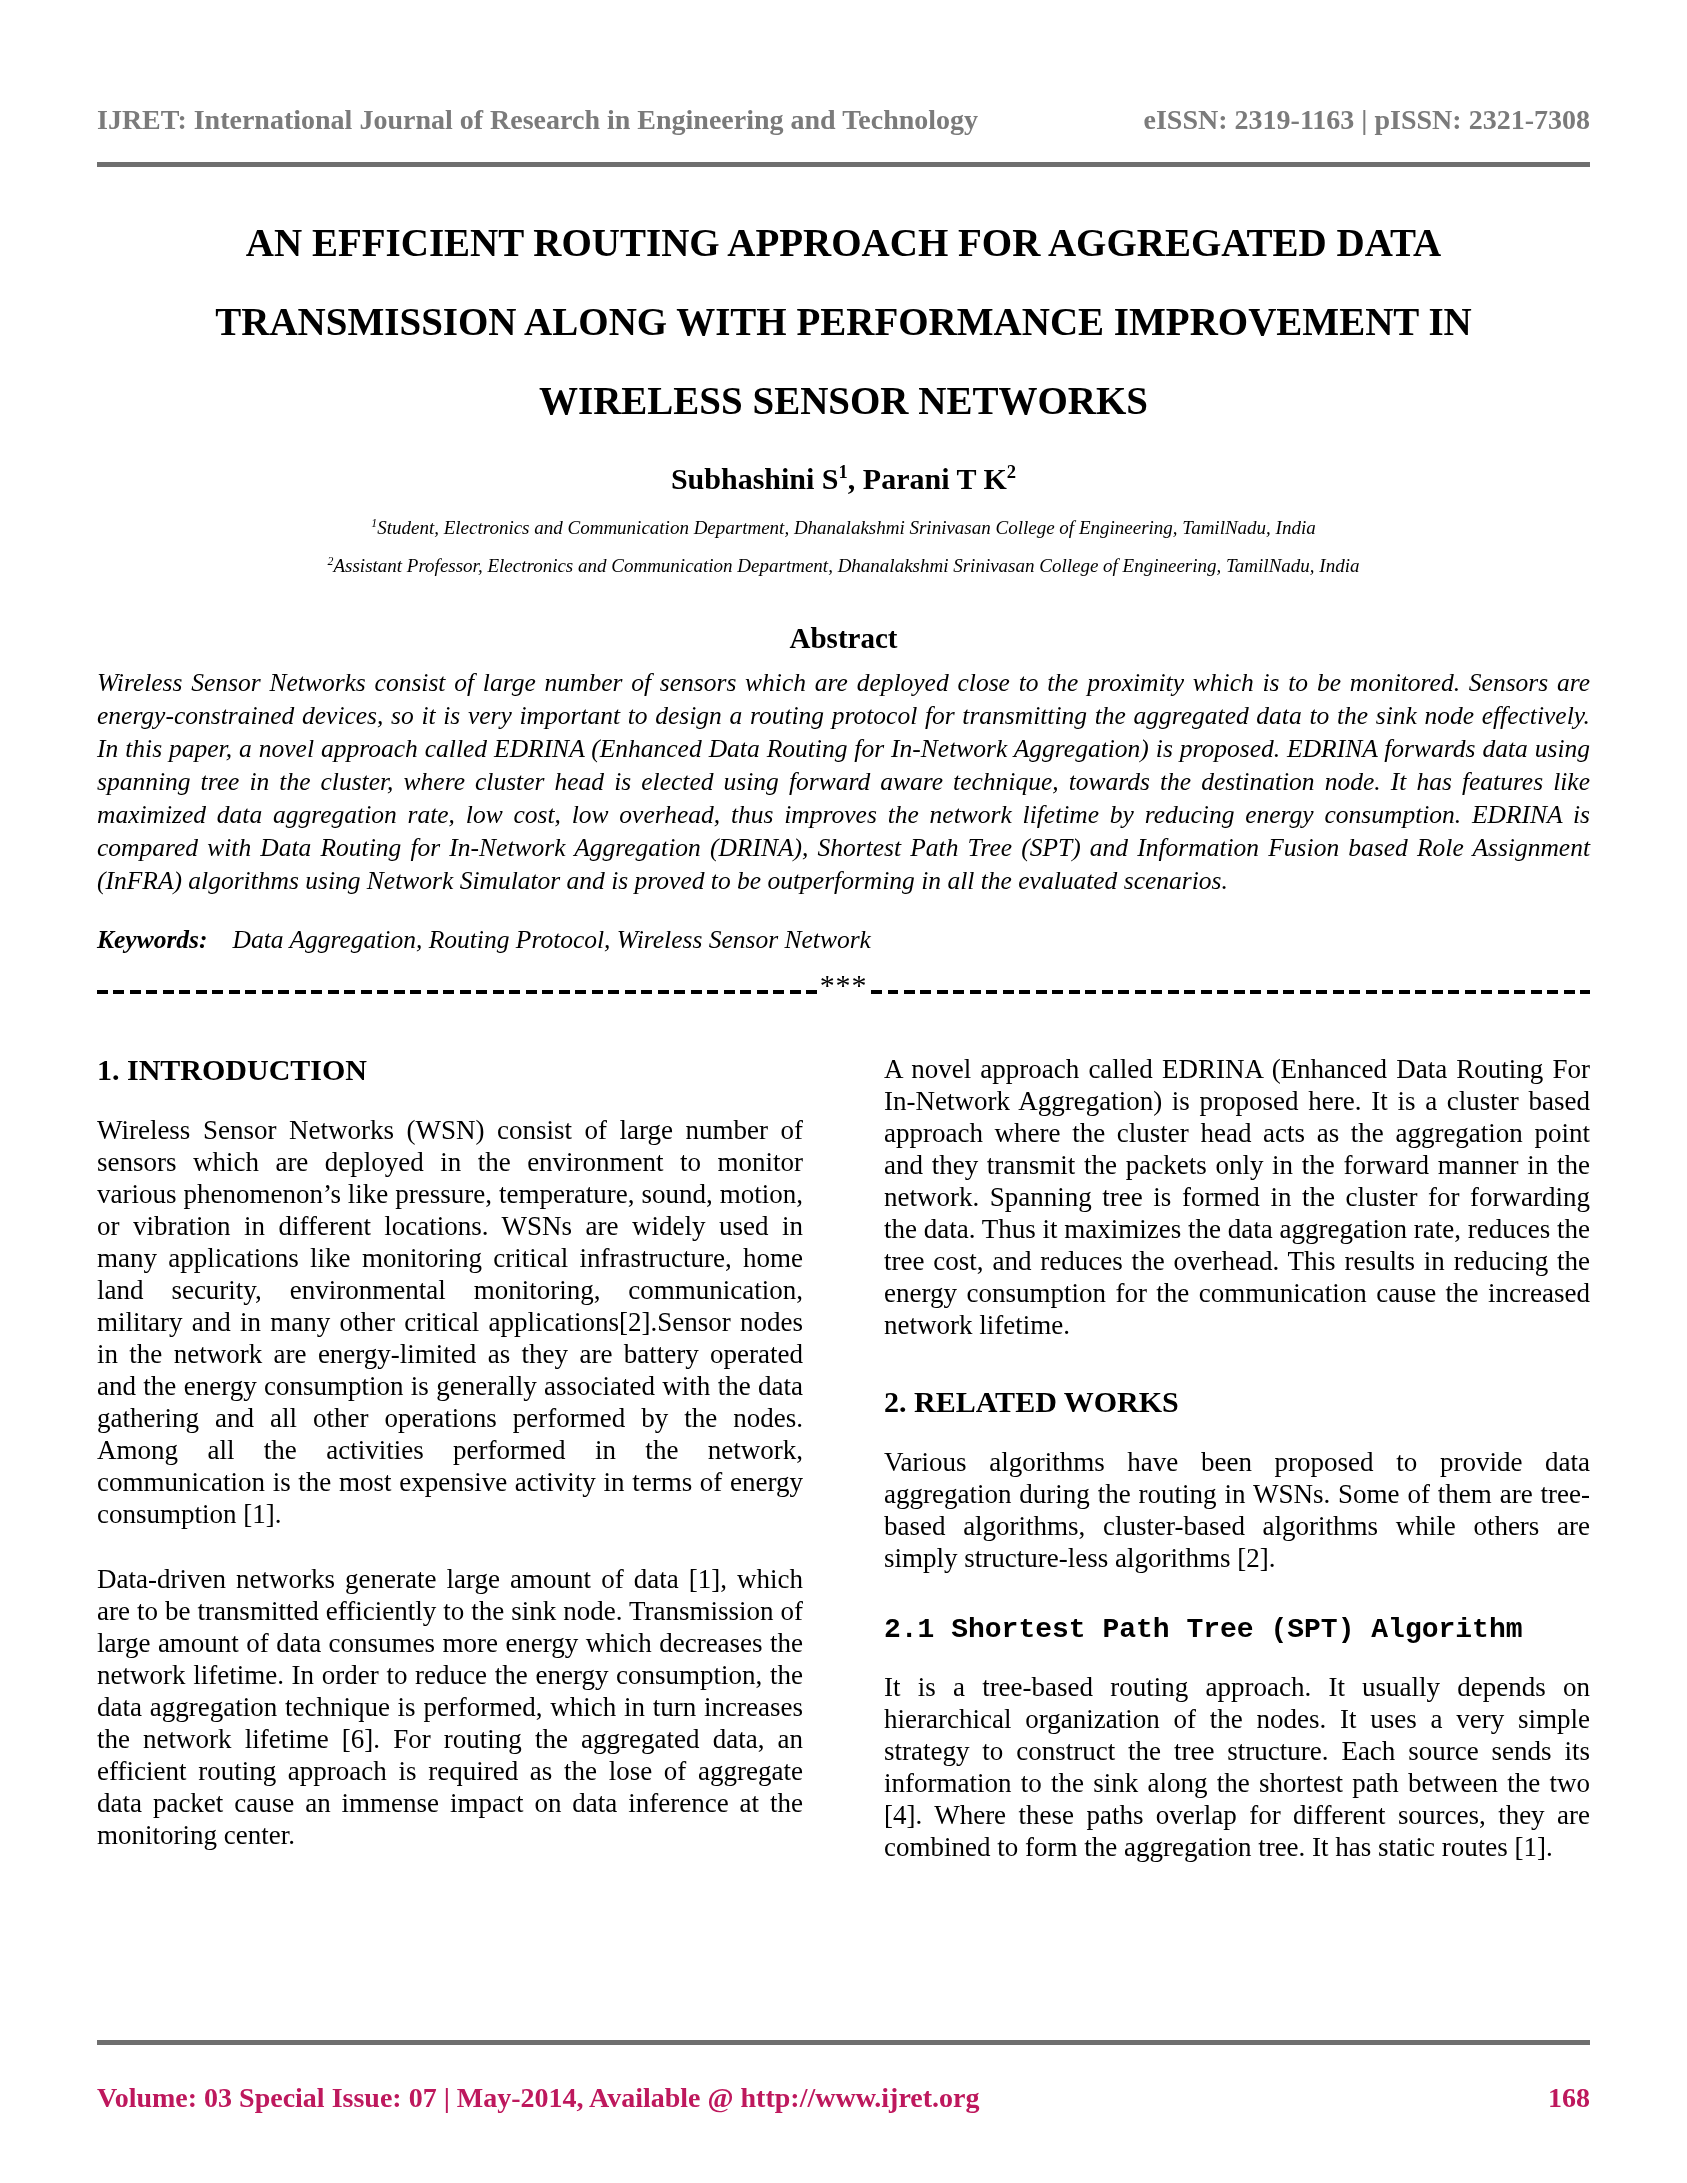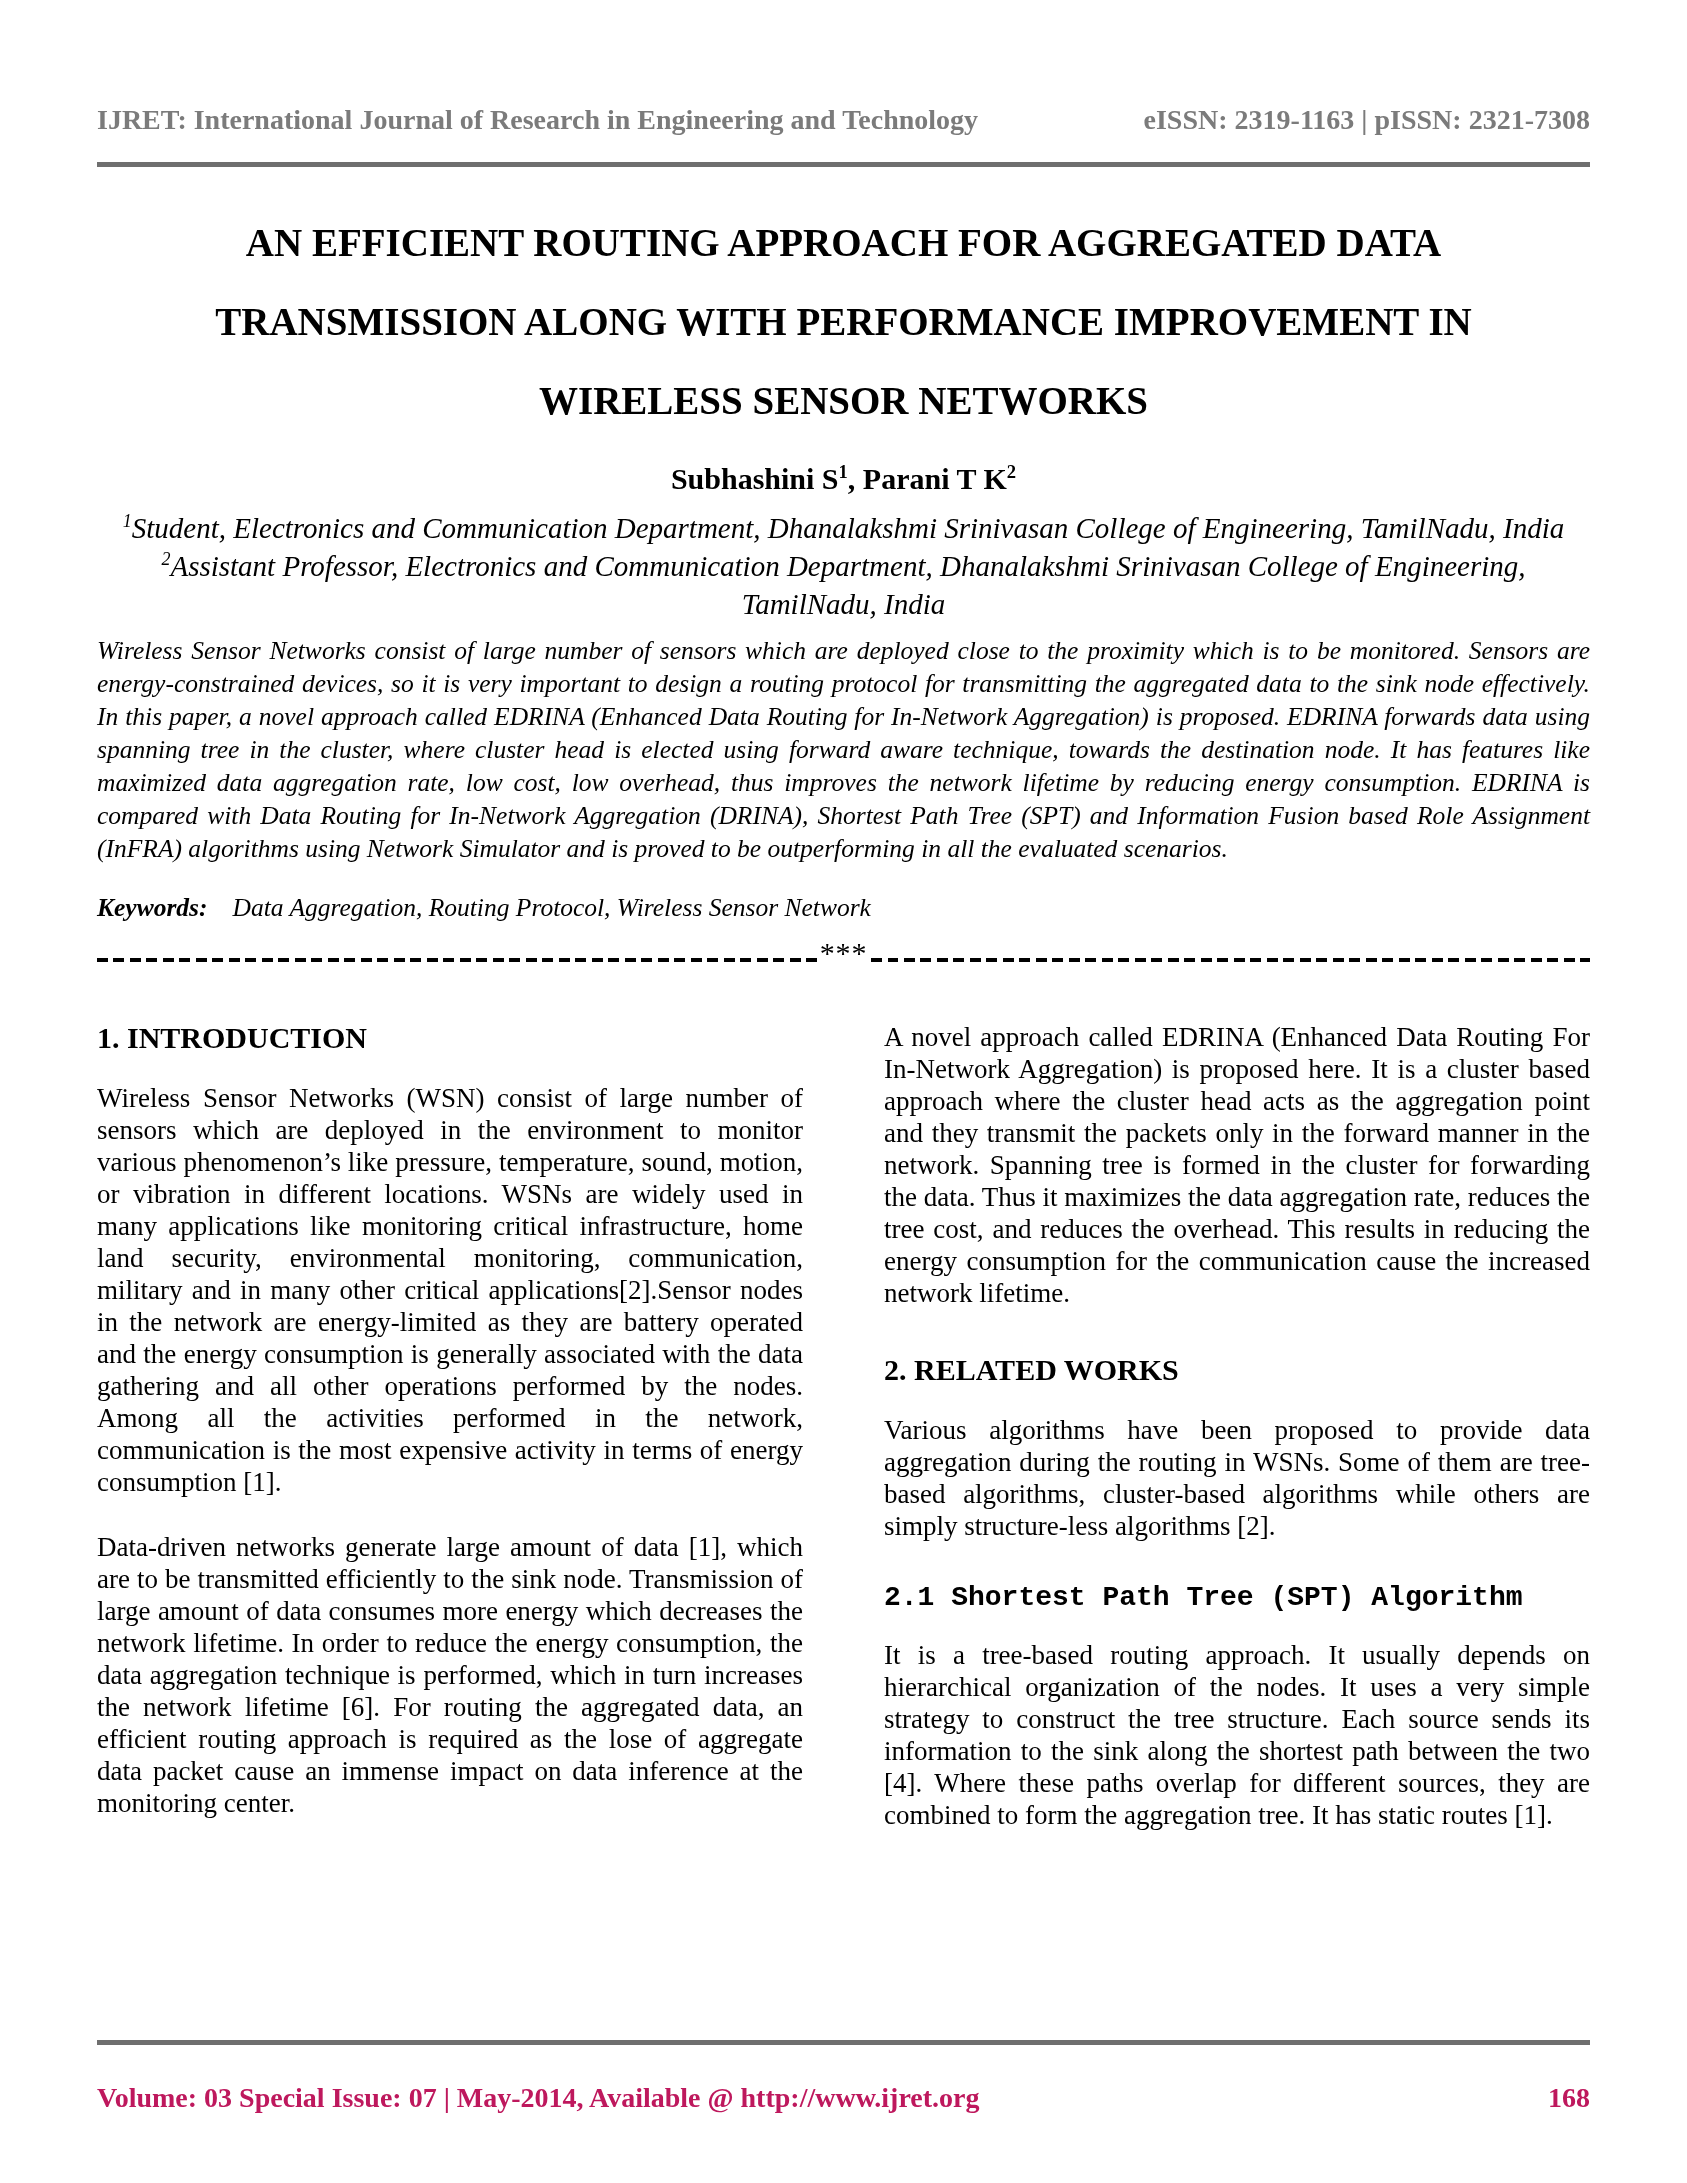--- a/index.html
+++ b/index.html
@@ -45,21 +45,21 @@
     font-weight: bold;
     font-size: 30px;
     line-height: 1.2;
   }
   .authors sup, .affiliation sup { font-size: 62%; line-height: 0; }
   
   .affiliations {
     margin-top: 11.5px;
     text-align: center;
     font-style: italic;
-    font-size: 29px;
+    font-size: 19px;
     line-height: 38px;
   }
   
   .abstract-heading {
     margin-top: 38px;
     text-align: center;
     font-weight: bold;
     font-size: 29px;
     line-height: 1.1;
   }
@@ -165,20 +165,21 @@
     <div>WIRELESS SENSOR NETWORKS</div>
   </div>
 
   <div class="authors"><span>Subhashini S</span><sup>1</sup><span>, </span><span>Parani T K</span><sup>2</sup></div>
 
   <div class="affiliations">
     <div class="affiliation"><sup>1</sup><span>Student, Electronics and Communication Department, Dhanalakshmi Srinivasan College of Engineering, TamilNadu, India</span></div>
     <div class="affiliation"><sup>2</sup><span>Assistant Professor, Electronics and Communication Department, Dhanalakshmi Srinivasan College of Engineering, TamilNadu, India</span></div>
   </div>
 
+  <div class="abstract-heading">Abstract</div>
   <div class="abstract-body">Wireless Sensor Networks consist of large number of sensors which are deployed close to the proximity which is to be monitored. Sensors are energy-constrained devices, so it is very important to design a routing protocol for transmitting the aggregated data to the sink node effectively. In this paper, a novel approach called EDRINA (Enhanced Data Routing for In-Network Aggregation) is proposed. EDRINA forwards data using spanning tree in the cluster, where cluster head is elected using forward aware technique, towards the destination node. It has features like maximized data aggregation rate, low cost, low overhead, thus improves the network lifetime by reducing energy consumption. EDRINA is compared with Data Routing for In-Network Aggregation (DRINA), Shortest Path Tree (SPT) and Information Fusion based Role Assignment (InFRA) algorithms using Network Simulator and is proved to be outperforming in all the evaluated scenarios.</div>
 
   <div class="keywords"><span class="kw-label">Keywords:</span><span class="kw-text">Data Aggregation, Routing Protocol, Wireless Sensor Network</span></div>
 
   <div class="separator">
     <span class="dash-seg"></span>
     <span class="stars">***</span>
     <span class="dash-seg"></span>
   </div>
 

